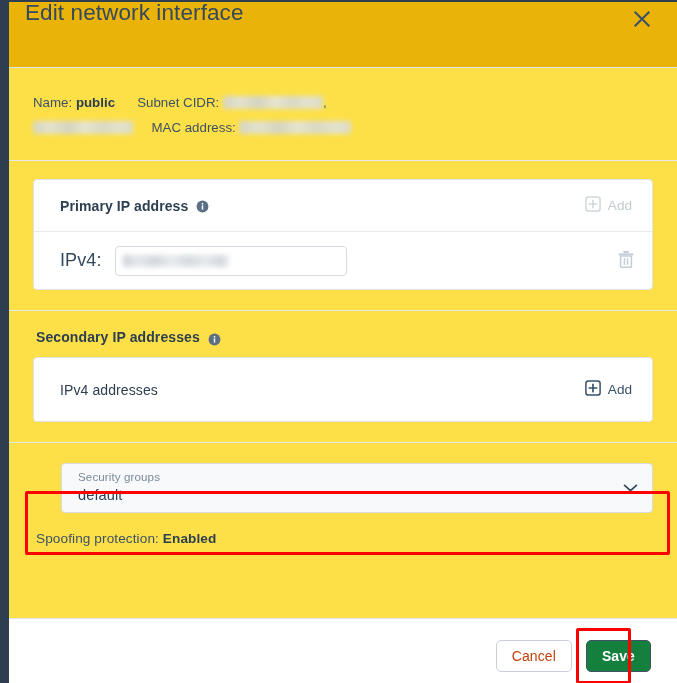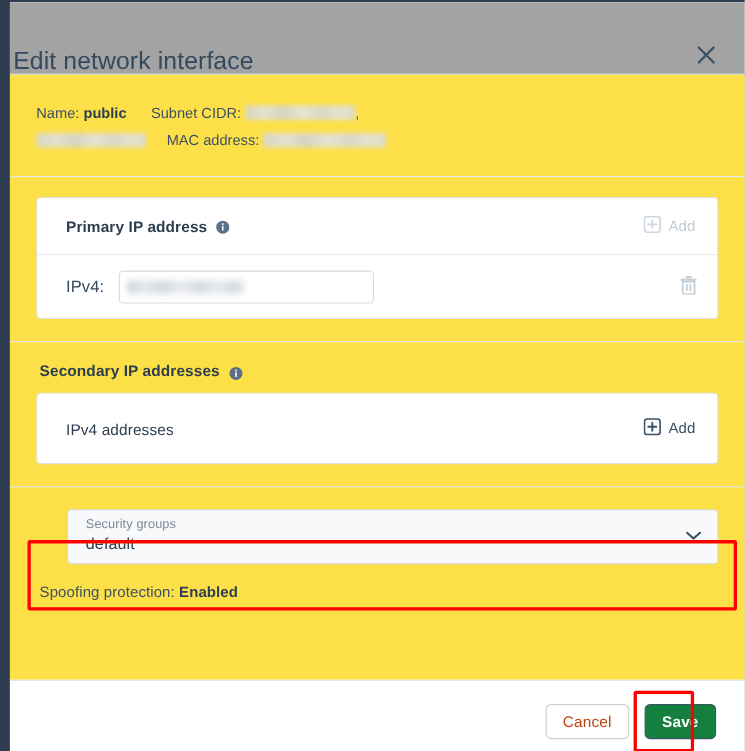--- a/index.html
+++ b/index.html
@@ -32,25 +32,25 @@
     background: #ffffff;
     display: flex;
     flex-direction: column;
     overflow: hidden;
   }
 
   
   .dialog-header {
     height: 66px;
     flex: 0 0 66px;
-    background: #a3a3a3;
+    background: #eab308;
     border-bottom: 1px solid #dde4ef;
     display: flex;
-    align-items: flex-end;
-    padding: 0 18px 0 3px;
+    align-items: flex-start;
+    padding: 0 18px 0 16px;
     box-sizing: border-box;
   }
   .dialog-title {
     flex: 1 1 auto;
     font-size: 22.5px;
     color: #34495e;
     letter-spacing: 0.1px;
     font-weight: 400;
     line-height: 1;
   }
@@ -159,21 +159,21 @@
   .add-btn .plus-box { display: block; }
 
   .card-row {
     height: 57px;
     display: flex;
     align-items: center;
     padding: 0 14px 0 26px;
     box-sizing: border-box;
   }
   .row-label {
-    font-size: 15px;
+    font-size: 18px;
     color: #35495e;
     margin-right: 13px;
     letter-spacing: .1px;
   }
   .ip-input {
     width: 232px;
     height: 30px;
     border: 1px solid #d6dbe1;
     border-radius: 4px;
     background: #ffffff;

